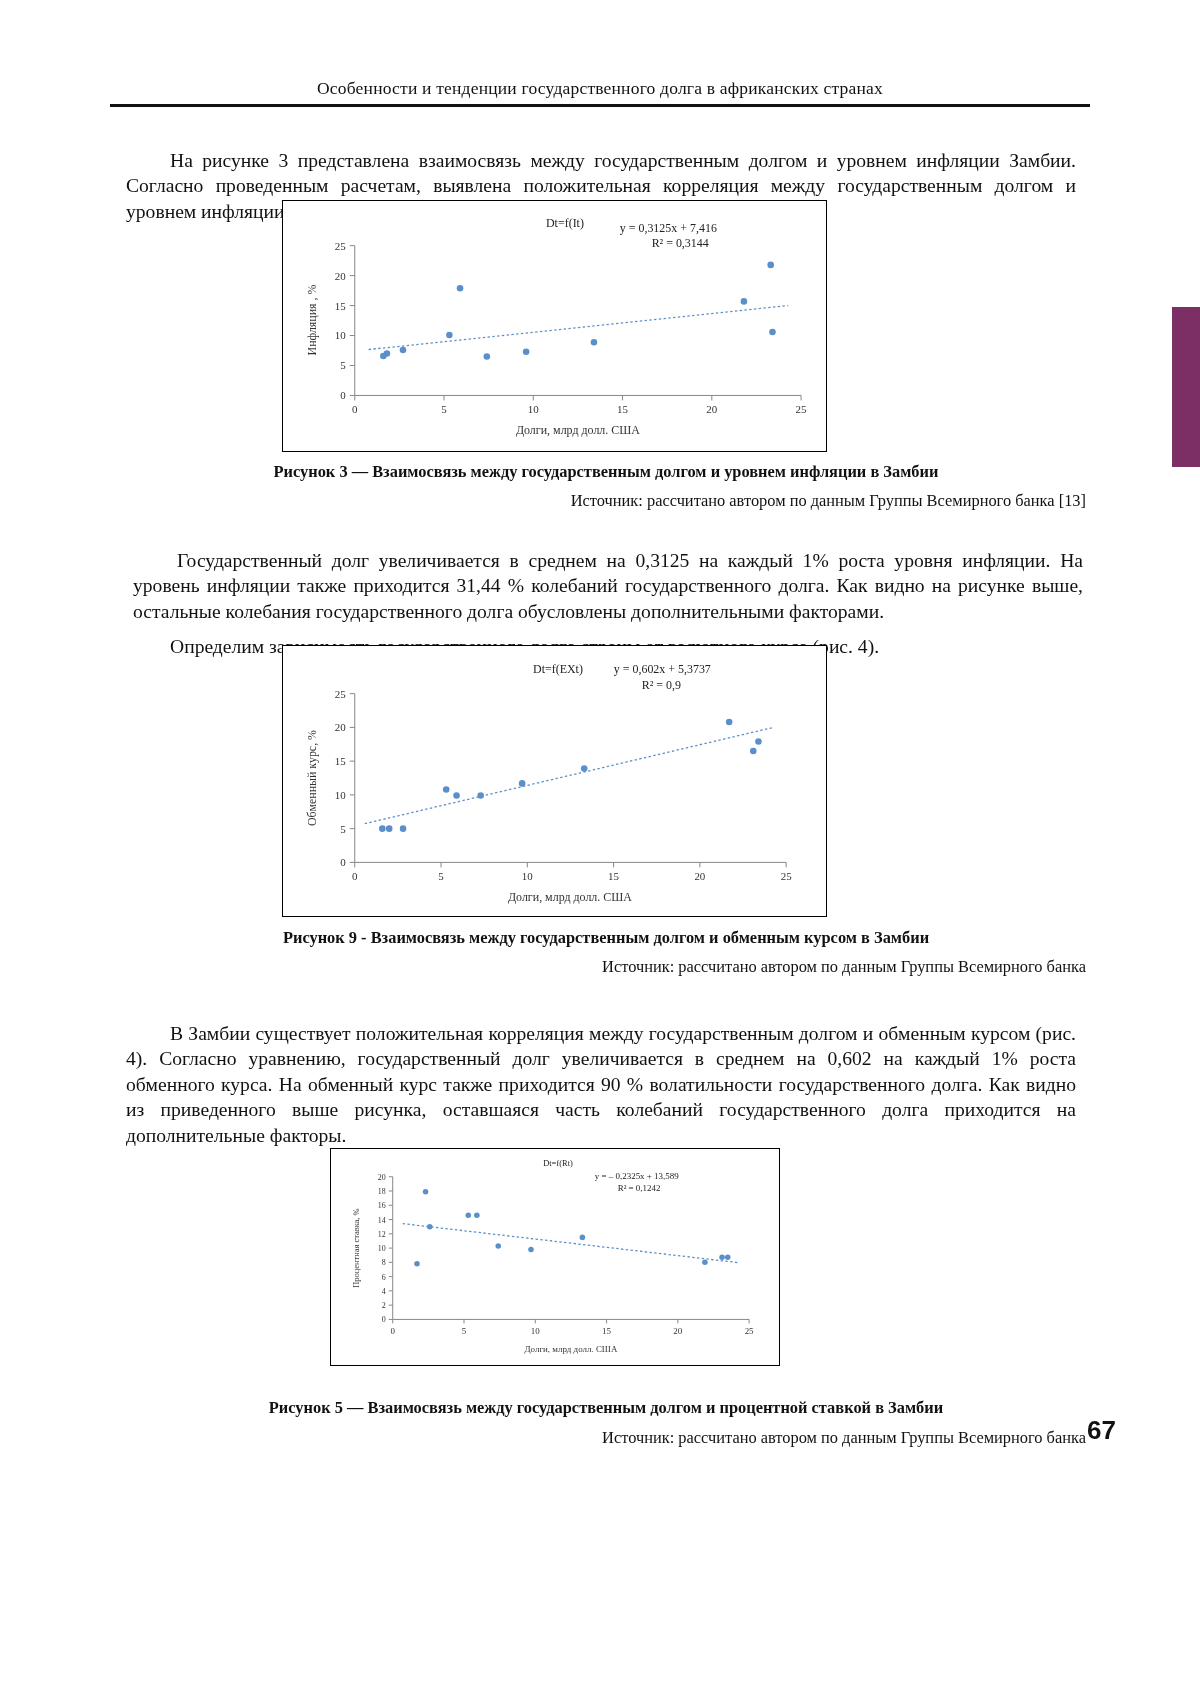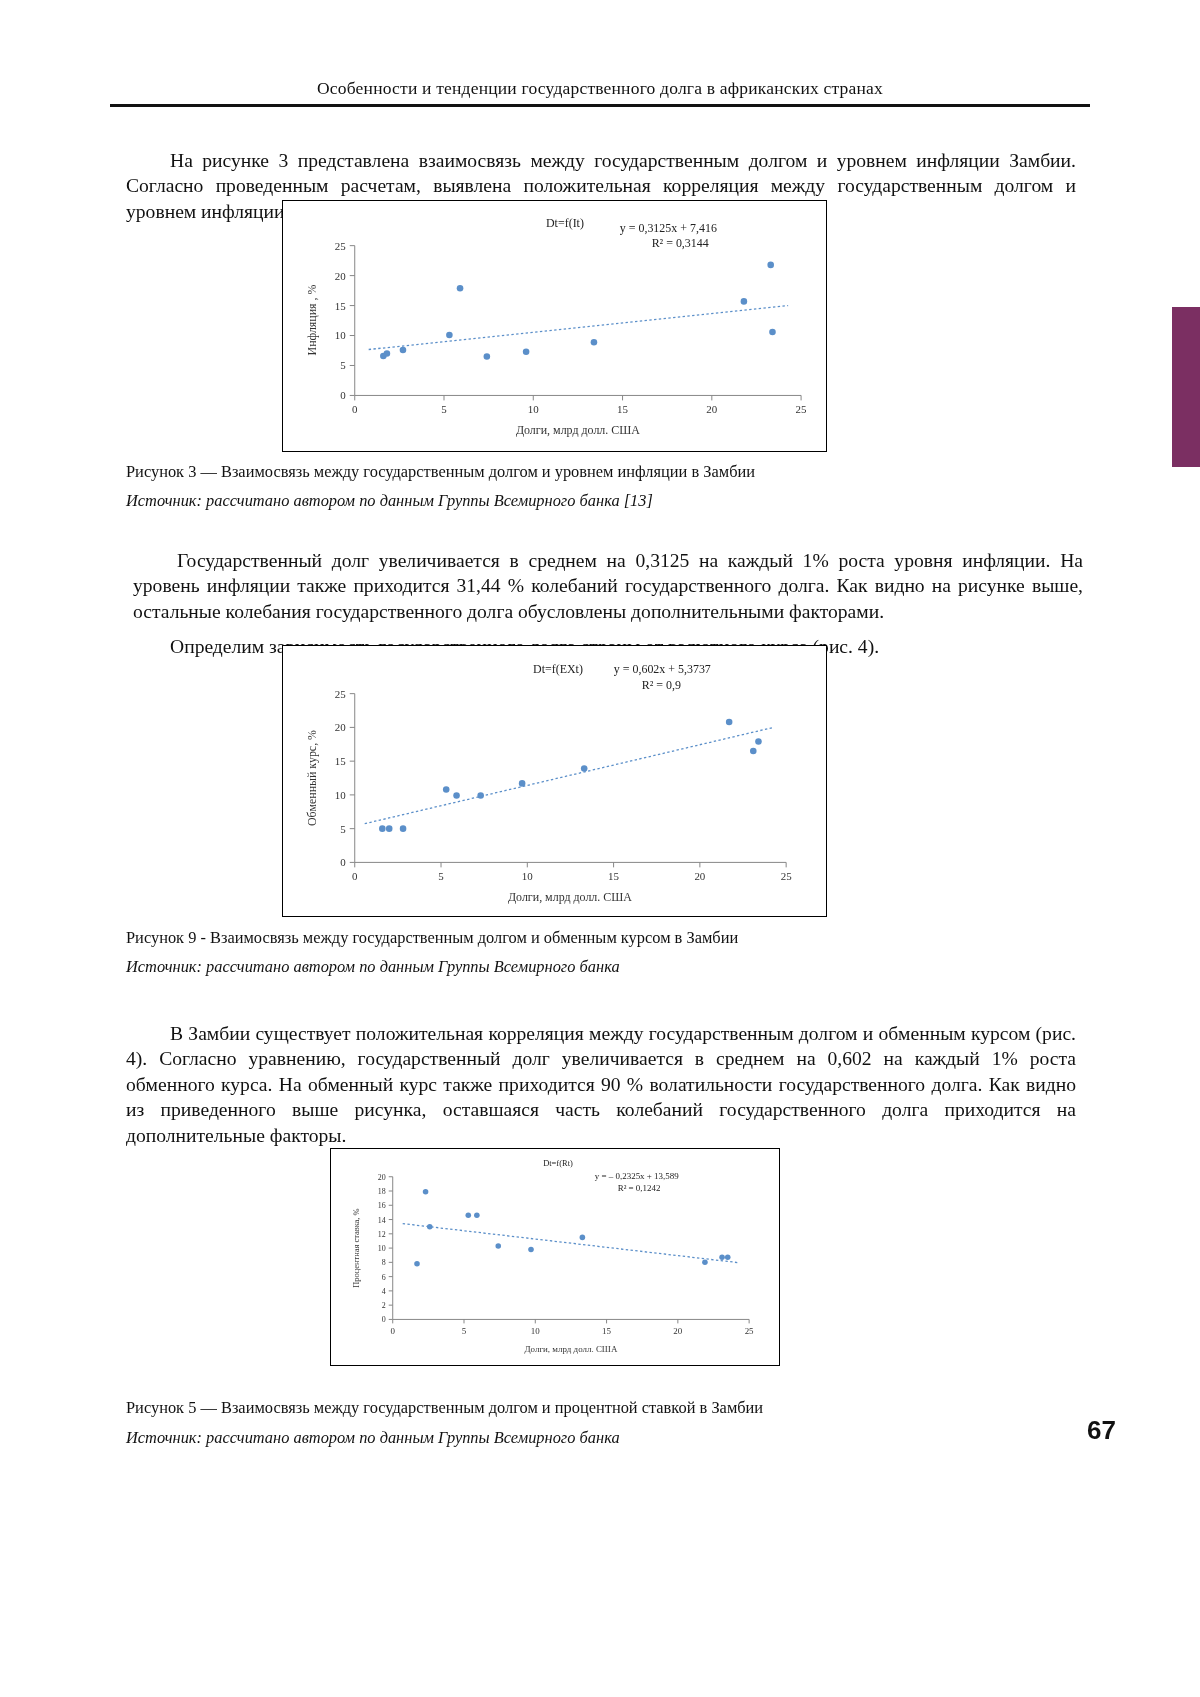--- a/index.html
+++ b/index.html
@@ -35,25 +35,25 @@
 
   .p1 { left:126px; top:128px; width:950px; }
   .p2 { left:133px; top:528px; width:950px; }
   .p3 { left:126px; top:614px; width:950px; }
   .p4 { left:126px; top:1001px; width:950px; }
   .p5 { left:126px; top:1098px; width:950px; }
 
   
   .figcap {
     position:absolute; left:126px; width:960px;
-    font-size:16.4px; font-weight:normal;
+    font-size:16.4px; font-weight:bold;text-align:center;
   }
   .figsrc {
     position:absolute; left:126px; width:960px;
-    font-size:16.4px; font-style:italic;
+    font-size:16.4px; text-align:right;
   }
   .cap3 { top:462px; }
   .src3 { top:491px; }
   .cap4 { top:928px; }
   .src4 { top:957px; }
   .cap5 { top:1398px; }
   .src5 { top:1428px; }
 
   
   .pageno {

